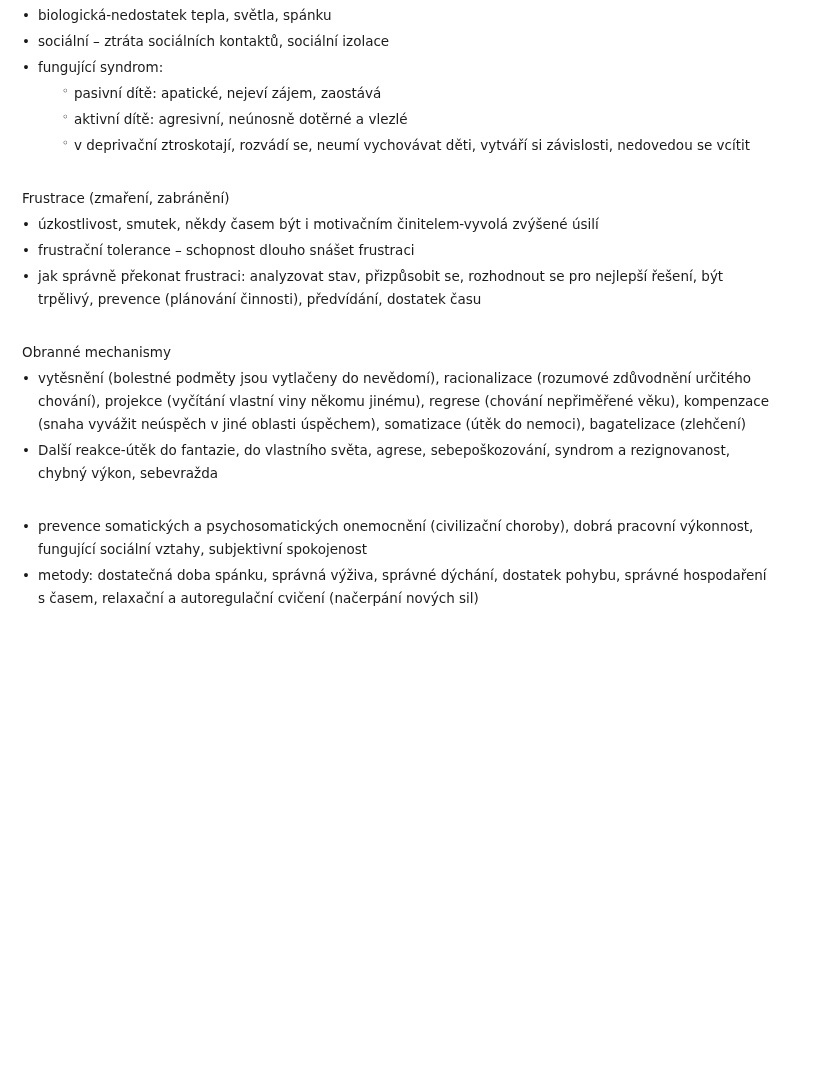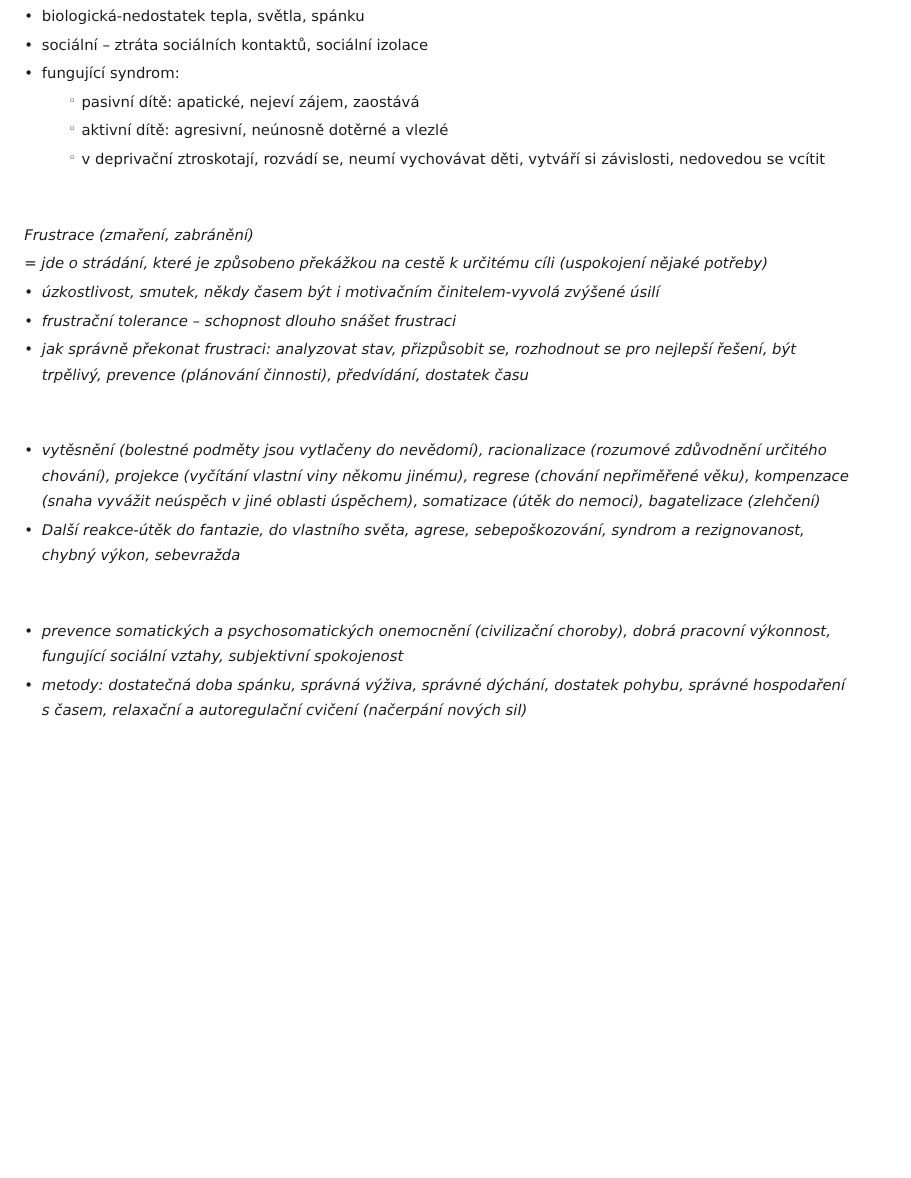--- a/index.html
+++ b/index.html
@@ -18,22 +18,21 @@
   }
   .page {
     box-sizing: border-box;
     width: 828px;
     padding: 4px 36px 0 22px;
   }
   .content {
     max-width: 752px;
   }
   .section + .section {
-    margin-top: 46px;
-    font-style: italic;
+    margin-top: 30px;
   }
   .title,
   .lead,
   .item {
     margin: 0 0 3px 0;
   }
   .title {
     font-weight: normal;
   }
   .item {
@@ -88,37 +87,37 @@
             </div>
             <div class="item sub">
               <span class="marker">◦</span>
               <span class="text">v deprivační ztroskotají, rozvádí se, neumí vychovávat děti, vytváří si závislosti, nedovedou se vcítit</span>
             </div>
           </div>
         </div>
       </div>
       <div class="section">
         <div class="title">Frustrace (zmaření, zabránění)</div>
-        <div class="lead">= jde o strádání, které je způsobeno překážkou na cestě k určitému cíli (uspokojení nějaké potřeby)</div>
         <div class="list">
           <div class="item">
             <span class="marker">•</span>
             <span class="text">úzkostlivost, smutek, někdy časem být i motivačním činitelem-vyvolá zvýšené úsilí</span>
           </div>
           <div class="item">
             <span class="marker">•</span>
             <span class="text">frustrační tolerance – schopnost dlouho snášet frustraci</span>
           </div>
           <div class="item">
             <span class="marker">•</span>
             <span class="text">jak správně překonat frustraci: analyzovat stav, přizpůsobit se, rozhodnout se pro nejlepší řešení, být trpělivý, prevence (plánování činnosti), předvídání, dostatek času</span>
           </div>
         </div>
       </div>
       <div class="section">
+        <div class="title">Obranné mechanismy</div>
         <div class="list">
           <div class="item">
             <span class="marker">•</span>
             <span class="text">vytěsnění (bolestné podměty jsou vytlačeny do nevědomí), racionalizace (rozumové zdůvodnění určitého chování), projekce (vyčítání vlastní viny někomu jinému), regrese (chování nepřiměřené věku), kompenzace (snaha vyvážit neúspěch v jiné oblasti úspěchem), somatizace (útěk do nemoci), bagatelizace (zlehčení)</span>
           </div>
           <div class="item">
             <span class="marker">•</span>
             <span class="text">Další reakce-útěk do fantazie, do vlastního světa, agrese, sebepoškozování, syndrom a rezignovanost, chybný výkon, sebevražda</span>
           </div>
         </div>

